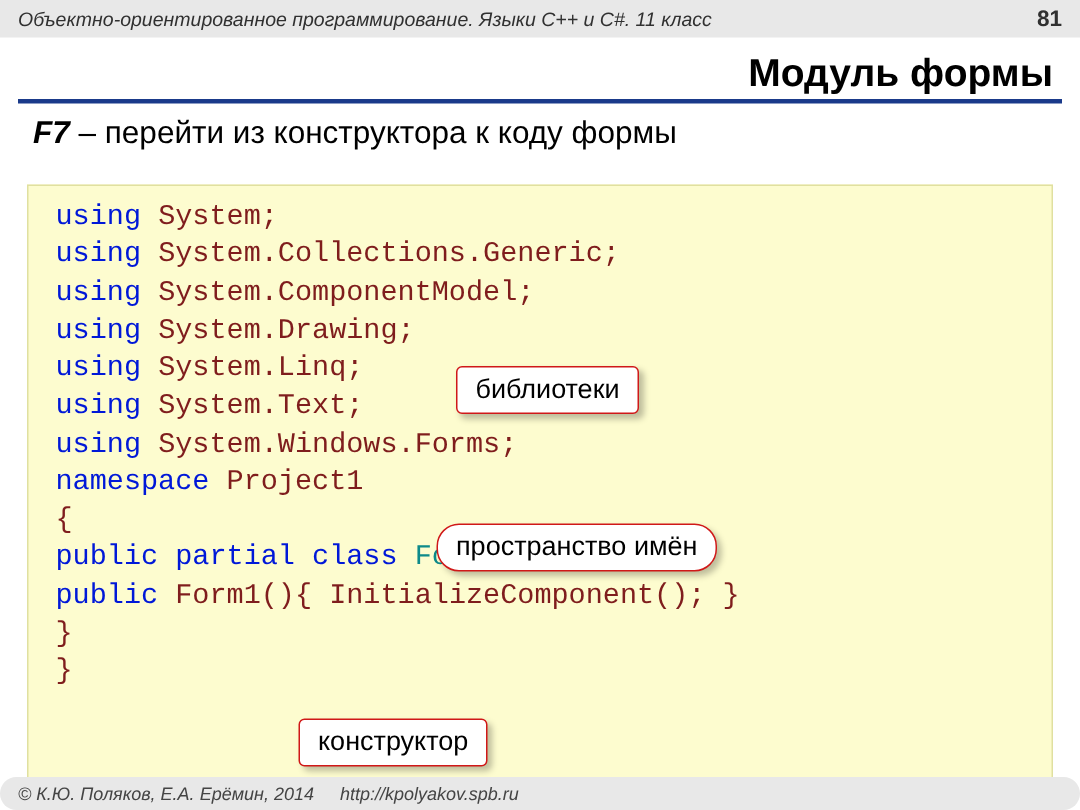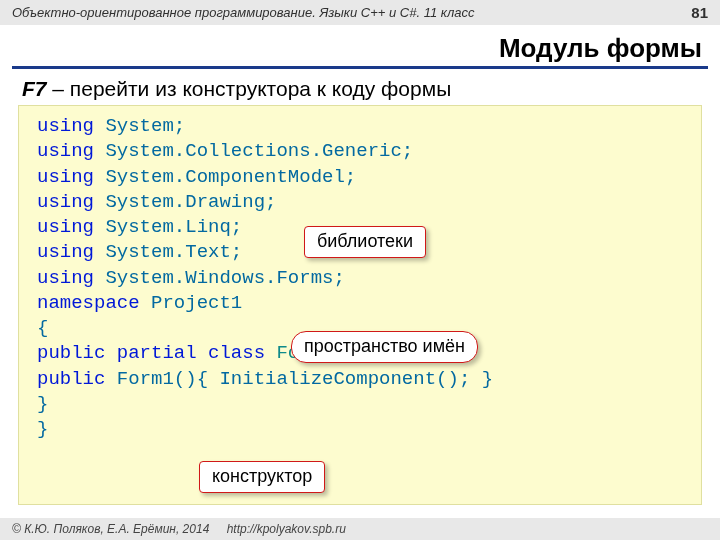--- a/index.html
+++ b/index.html
@@ -27,39 +27,39 @@
     color: #000;
     padding: 8px 18px 2px 18px;
     text-align: right;
   }
   .title-underline {
     height: 3px;
     background: #1a3a8a;
     margin: 0 12px 6px 12px;
   }
   .subtitle {
-    padding: 2px 22px 4px 22px;
+    padding: 2px 22px 22px 22px;
     font-size: 21px;
     color: #000;
   }
   .subtitle .key { font-weight: bold; font-style: italic; }
   .code-block {
     background: #fdfccf;
     margin: 0 18px;
     padding: 8px 18px 8px 18px;
     font-family: "Courier New", monospace;
     font-size: 19px;
     line-height: 1.33;
     position: relative;
     min-height: 400px;
     border: 1px solid #e0e0a0;
   }
   .kw { color: #0018d8; font-weight: normal; }
   .cls { color: #0e8a8a; }
-  .txt { color: #0369a1; }
+  .txt { color: #7f1d1d; }
   .callout {
     position: absolute;
     background: #fff;
     border: 1.5px solid #d01818;
     border-radius: 4px;
     padding: 3px 12px;
     font-family: Arial, sans-serif;
     font-size: 18px;
     color: #000;
     box-shadow: 3px 3px 4px rgba(0,0,0,.25);
@@ -68,20 +68,21 @@
   .c2 { top: 225px; left: 272px; border-radius: 15px; }
   .c3 { top: 355px; left: 180px; }
   .footer {
     position: absolute;
     bottom: 0; left: 0; right: 0;
     background: #e8e8e8;
     padding: 4px 12px;
     font-size: 12px;
     color: #444;
     font-style: italic;
+    border-radius: 11px;
   }
   .footer .url { margin-left: 14px; font-style: italic; }
 </style>
 </head>
 <body>
 
 <div class="header-bar">
   <span class="header-left">Объектно-ориентированное программирование. Языки C++ и C#. 11 класс</span>
   <span class="header-right">81</span>
 </div>

